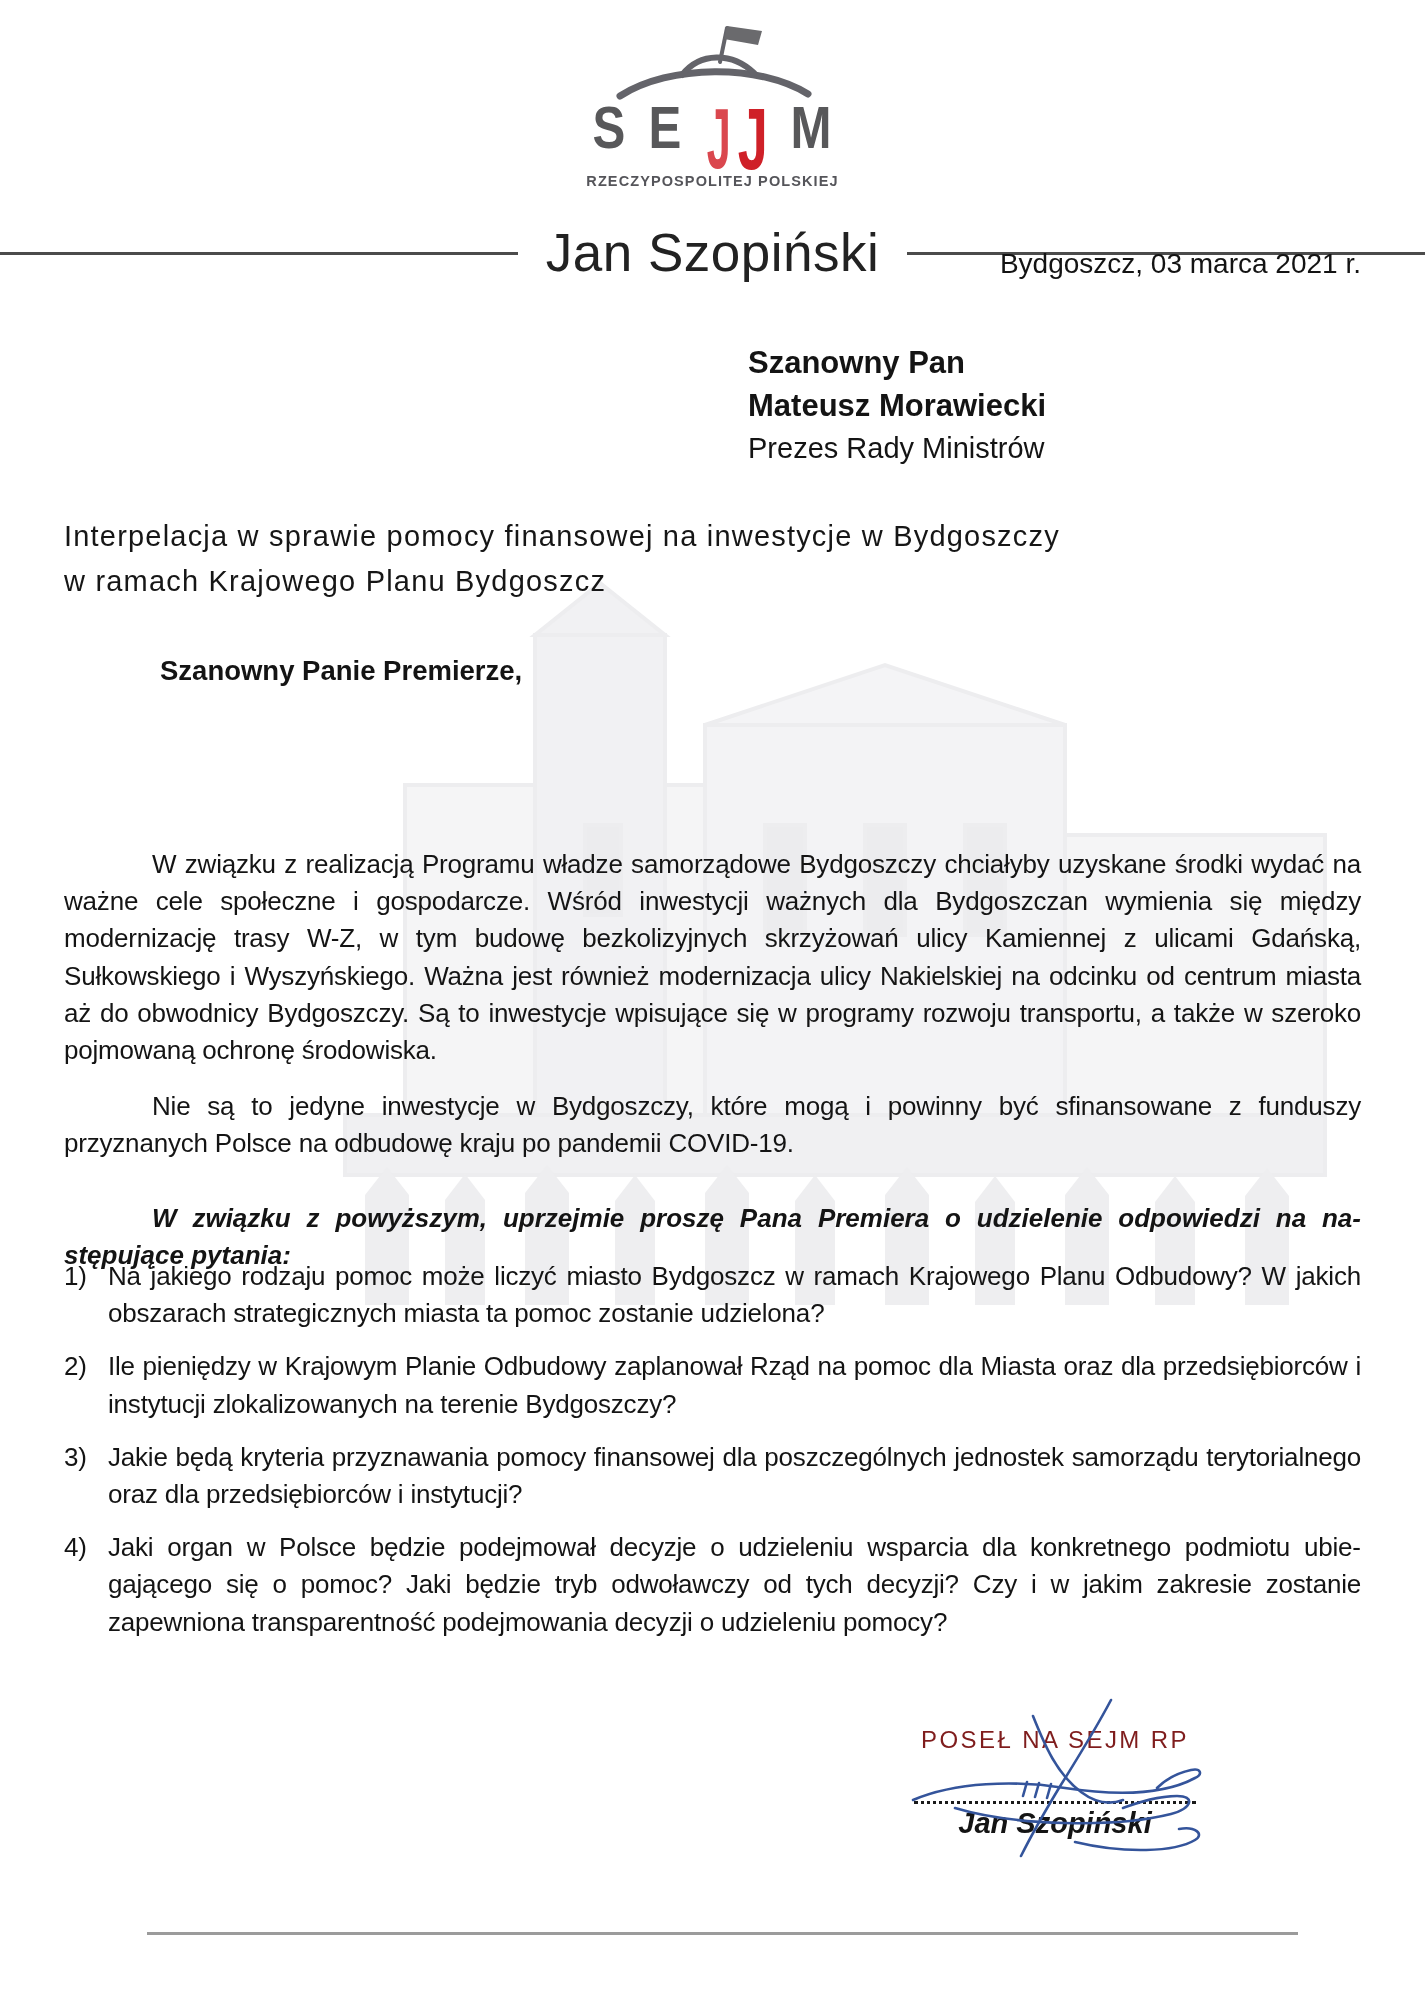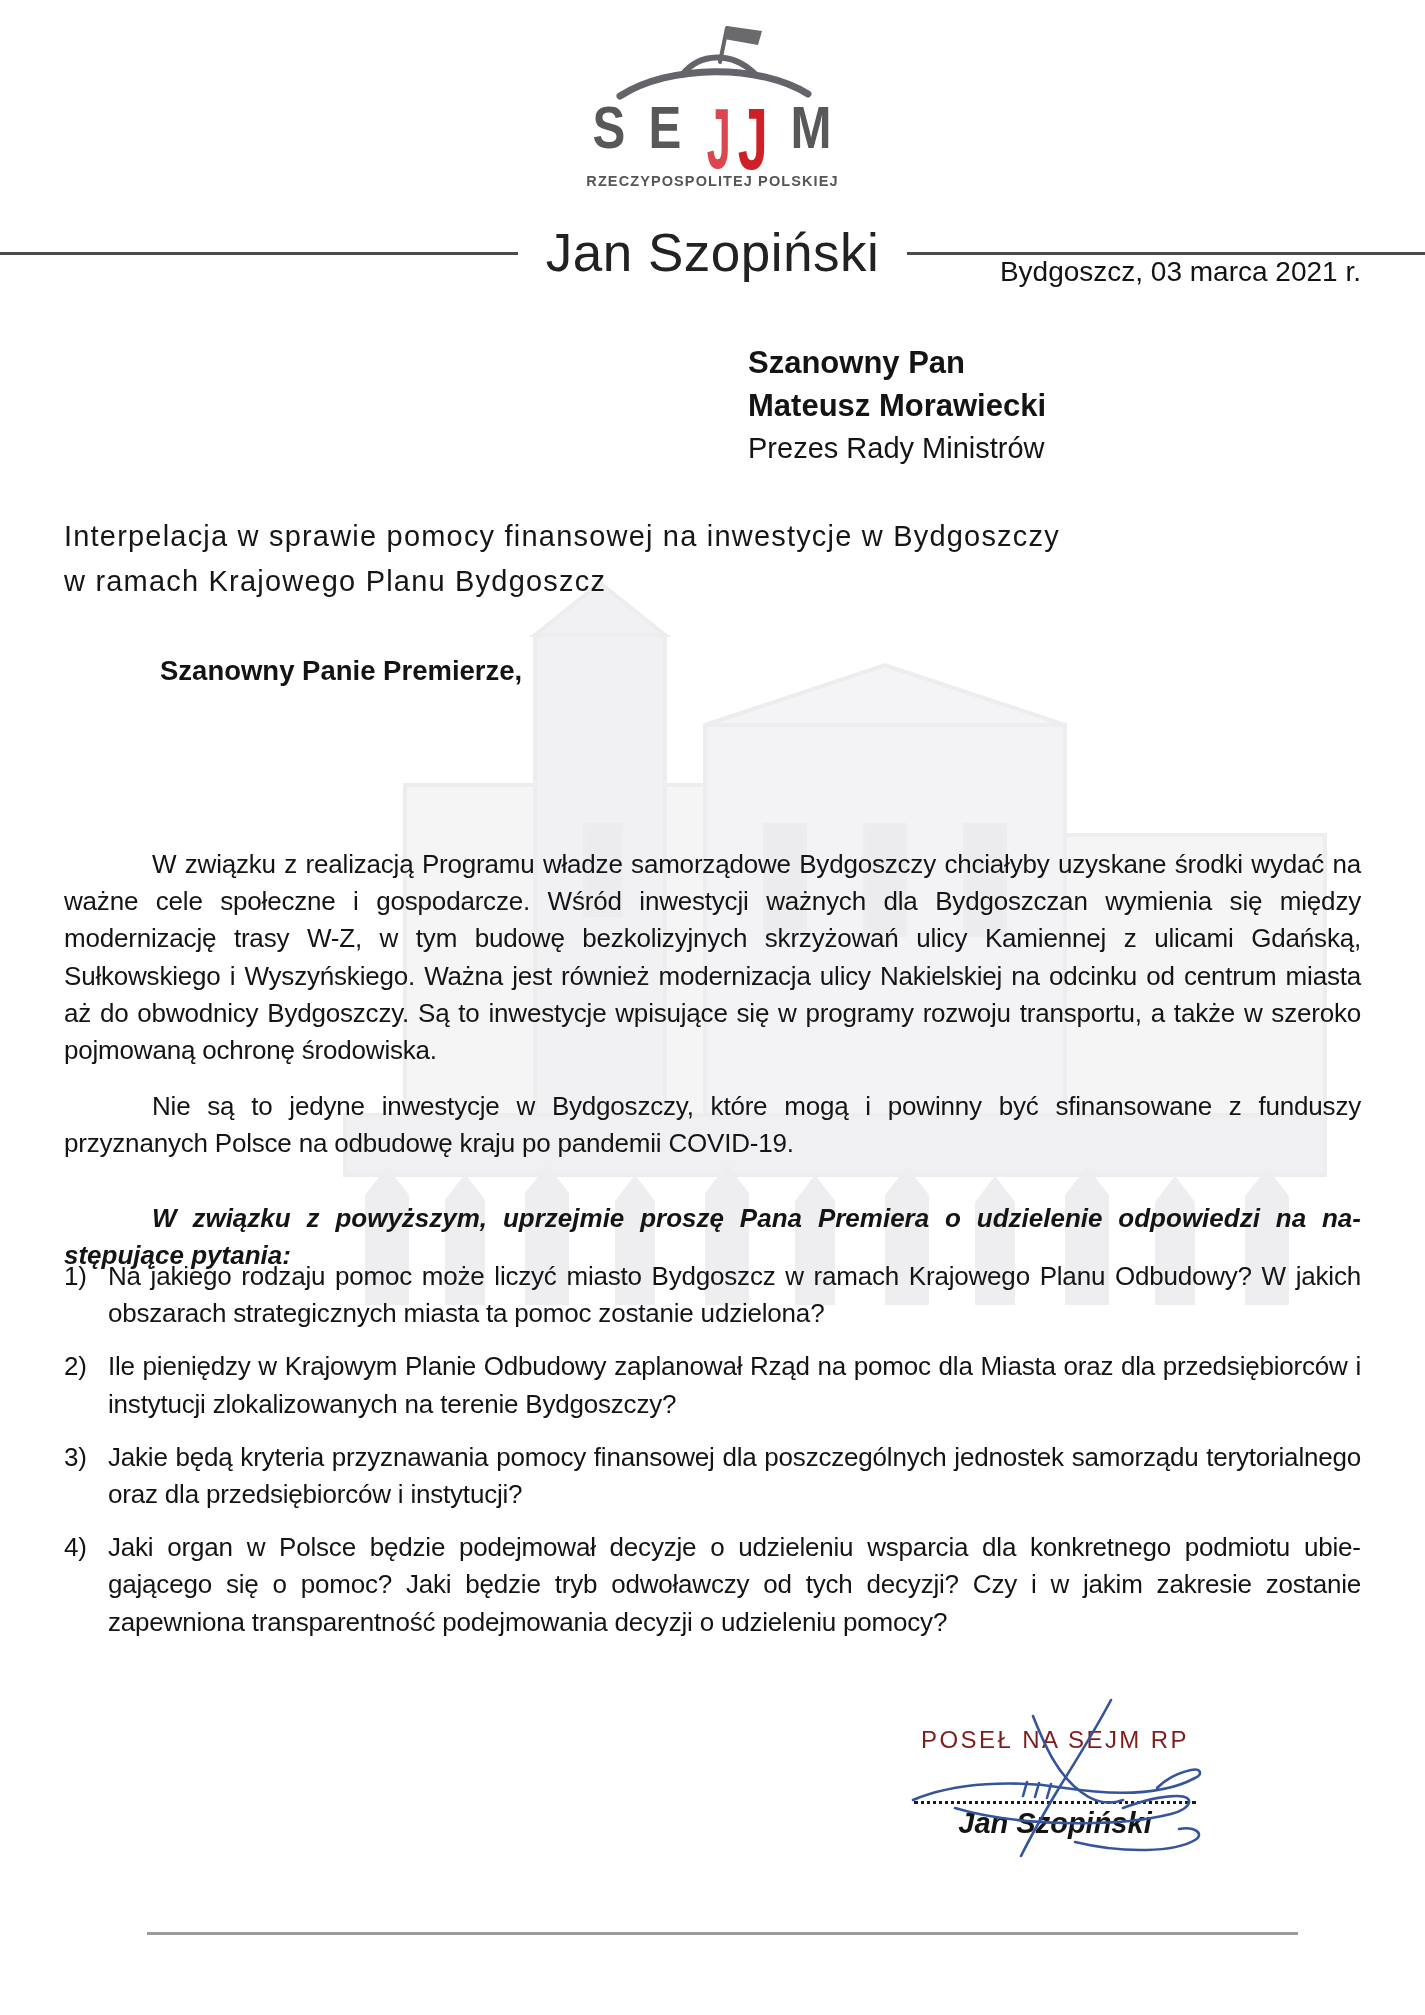--- a/index.html
+++ b/index.html
@@ -15,21 +15,21 @@
   .sejm-word{display:flex;justify-content:center;align-items:flex-start;font-weight:bold;margin-top:-2px;height:66px;}
   .sl{font-size:60px;line-height:1;color:#58585a;margin:0 8px;transform:scaleX(.82);display:inline-block;}
   .sl-j{font-size:60px;line-height:1;display:inline-block;transform-origin:50% 4%;}
   .sl-j1{color:#da474e;transform:scaleY(1.42) scaleX(.72);margin:0 0 0 9px;}
   .sl-j2{color:#cf2028;transform:scaleY(1.45) scaleX(.9);margin:0 9px 0 1px;}
   .logo-sub{font-size:14.5px;font-weight:bold;letter-spacing:1.1px;color:#55555a;margin-top:9px;white-space:nowrap;}
   
   .header-row{position:absolute;top:222px;left:0;right:0;display:flex;align-items:center;}
   .hline{flex:1;border-top:3px solid #4b4b4b;height:0;}
   .header-name{font-size:53px;font-weight:300;color:#222;line-height:62px;padding:0 28px;white-space:nowrap;letter-spacing:.5px;}
-  .date{position:absolute;top:256px;right:64px;font-size:28px;color:#131313;}
+  .date{position:absolute;top:248px;right:64px;font-size:28px;color:#131313;}
   
   .addressee{position:absolute;left:748px;top:341px;line-height:43px;}
   .addr-b{font-size:31px;font-weight:bold;}
   .addr-r{font-size:29px;}
   
   .ltitle{position:absolute;left:64px;top:514px;width:1297px;text-align:left;font-size:29px;line-height:45px;letter-spacing:1.2px;color:#161616;}
   
   .salut{position:absolute;left:160px;top:655px;font-size:27.5px;font-weight:bold;}
   .para{position:absolute;left:64px;width:1297px;font-size:26px;line-height:37.2px;text-align:justify;text-indent:88px;letter-spacing:-.2px;hyphens:manual;-webkit-hyphens:manual;}
   .p1{top:716px;} .p2{top:846px;} .p3{top:1088px;}

